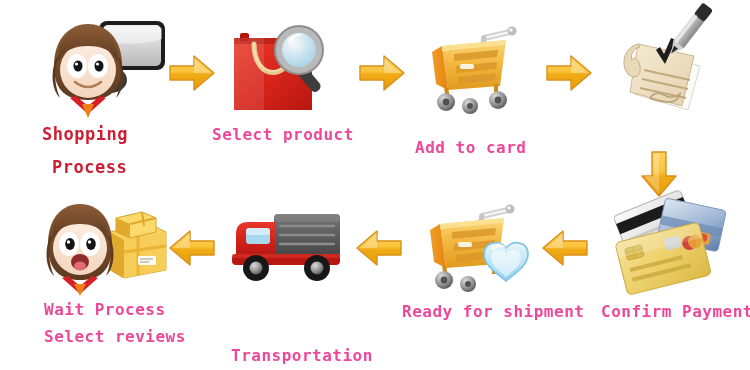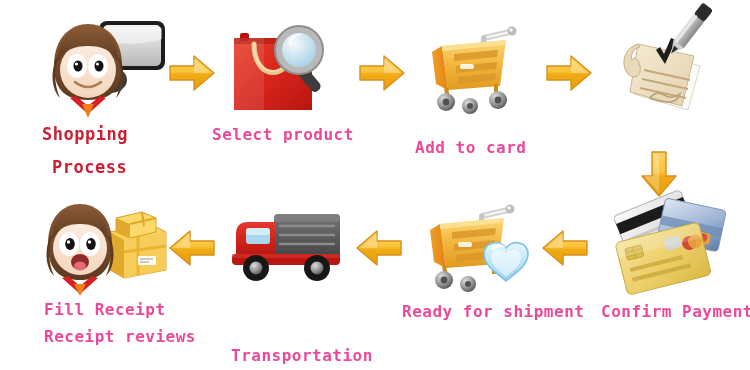--- a/index.html
+++ b/index.html
@@ -428,16 +428,16 @@
       <circle cx="30.5" cy="46" r="1.7" fill="#ffffff"></circle>
       <circle cx="51.5" cy="46" r="1.7" fill="#ffffff"></circle>
 
       <ellipse cx="42" cy="66" rx="9" ry="8" fill="#8e2b2b"></ellipse>
       <ellipse cx="42" cy="70" rx="6" ry="4.5" fill="#e46a73"></ellipse>
 
       <path d="M24 82 L42 98 L60 82 L54 80 L42 90 L30 80 Z" fill="#d81f24"></path>
       <path d="M36 88 L42 100 L48 88 Z" fill="#f0811a"></path>
     </svg>
   </div>
-  <div class="label" style="left:44px; top:300px;">Fill Receipt</div>
-  <div class="label" style="left:44px; top:327px;">Receipt reviews</div>
+  <div class="label" style="left:44px; top:300px;">Wait Process</div>
+  <div class="label" style="left:44px; top:327px;">Select reviews</div>
 
 </div>
 
 </body></html>

